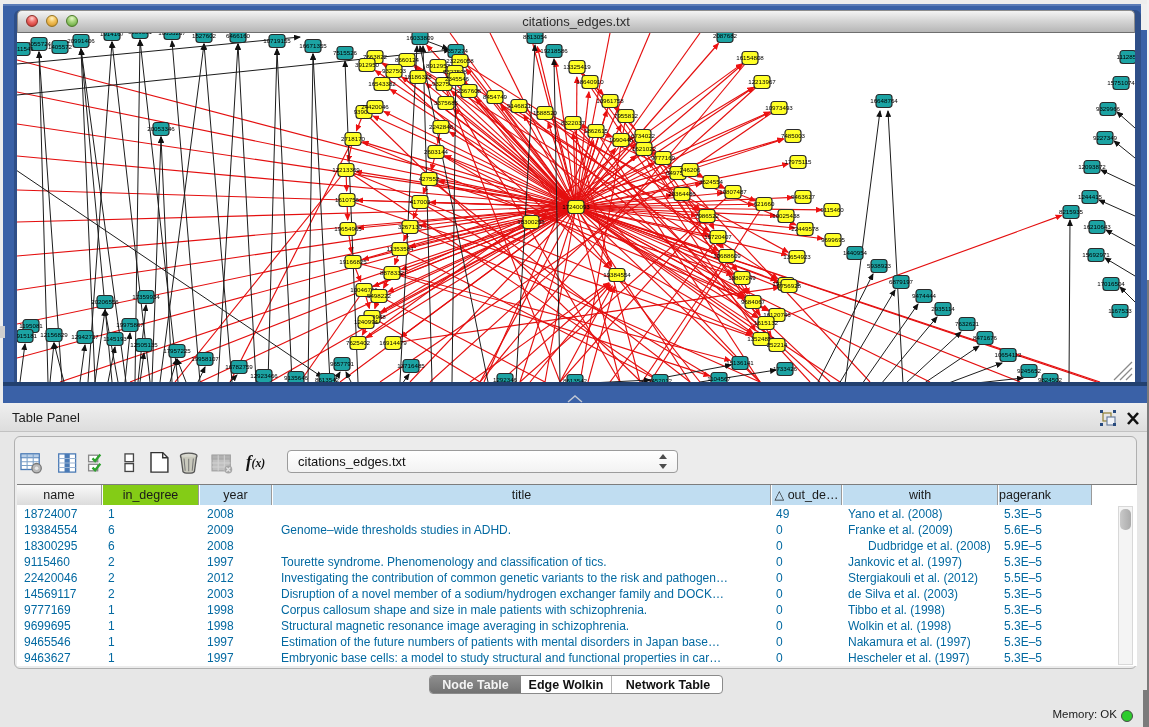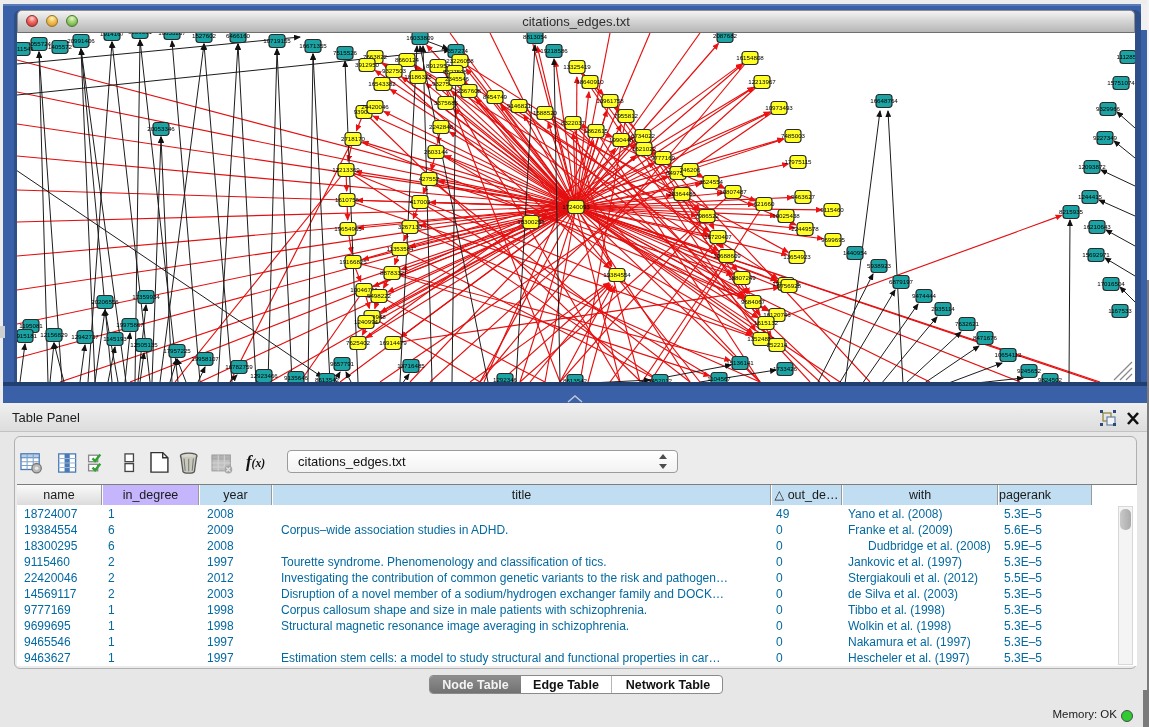--- a/index.html
+++ b/index.html
@@ -952,38 +952,38 @@
   </svg>
 <div class="abs" style="left:287px;top:450px;width:391px;height:23px;background:linear-gradient(#ffffff,#f2f2f2);border:1px solid #9b9b9b;border-radius:4px;font-size:13px;line-height:21px;color:#111;padding-left:10px">citations_edges.txt</div>
 <svg class="abs" style="left:655px;top:453px" width="16" height="17">
     <path d="M8,1 L12,6 L4,6 z" fill="#4d4d4d"></path>
     <path d="M8,16 L12,11 L4,11 z" fill="#4d4d4d"></path>
   </svg>
 
 <div class="abs" style="left:17px;top:484px;width:1120px;height:182px;background:#fff;border-top:1px solid #7d7d7d"></div>
 <div class="abs" style="left:0px;top:485px;width:1137px;height:20px">
     <div style="position:absolute;left:17px;top:0;width:85px;height:20px;background:linear-gradient(#fafafa,#dcdcdc);border-right:1px solid #9a9a9a;text-align:center;line-height:20px;font-size:12.5px;color:#1a1a1a">name</div>
-    <div style="position:absolute;left:103px;top:0;width:96px;height:20px;background:#c4b5fd;border-right:1px solid #9a9a9a;text-align:center;line-height:20px;font-size:12.5px;color:#1a1a1a">in_degree</div>
+    <div style="position:absolute;left:103px;top:0;width:96px;height:20px;background:#84cc16;border-right:1px solid #9a9a9a;text-align:center;line-height:20px;font-size:12.5px;color:#1a1a1a">in_degree</div>
     <div style="position:absolute;left:200px;top:0;width:72px;height:20px;background:#c0ddf1;border-right:1px solid #9a9a9a;text-align:center;line-height:20px;font-size:12.5px;color:#1a1a1a">year</div>
     <div style="position:absolute;left:273px;top:0;width:498px;height:20px;background:#c0ddf1;border-right:1px solid #9a9a9a;text-align:center;line-height:20px;font-size:12.5px;color:#1a1a1a">title</div>
     <div style="position:absolute;left:772px;top:0;width:70px;height:20px;background:#c0ddf1;border-right:1px solid #9a9a9a;text-align:center;line-height:20px;font-size:12.5px;color:#1a1a1a">△ out_de…</div>
     <div style="position:absolute;left:843px;top:0;width:155px;height:20px;background:#c0ddf1;border-right:1px solid #9a9a9a;text-align:center;line-height:20px;font-size:12.5px;color:#1a1a1a">with</div>
     <div style="position:absolute;left:999px;top:0;width:93px;height:20px;background:#c0ddf1;border-right:1px solid #9a9a9a;text-align:left;line-height:20px;font-size:12.5px;color:#1a1a1a">pagerank</div>
   </div>
 <div class="abs" style="left:0px;top:507px;width:1137px;height:160px;font-size:12px;color:#0369a1;line-height:15px">
     <span style="position:absolute;left:24px;top:0px;width:78px;white-space:nowrap;overflow:hidden">18724007</span>
     <span style="position:absolute;left:108px;top:0px;width:89px;white-space:nowrap;overflow:hidden">1</span>
     <span style="position:absolute;left:207px;top:0px;width:65px;white-space:nowrap;overflow:hidden">2008</span>
     <span style="position:absolute;left:776px;top:0px;width:63px;white-space:nowrap;overflow:hidden">49</span>
     <span style="position:absolute;left:848px;top:0px;width:148px;white-space:nowrap;overflow:hidden">Yano et al. (2008)</span>
     <span style="position:absolute;left:1004px;top:0px;width:86px;white-space:nowrap;overflow:hidden">5.3E–5</span>
     <span style="position:absolute;left:24px;top:16px;width:78px;white-space:nowrap;overflow:hidden">19384554</span>
     <span style="position:absolute;left:108px;top:16px;width:89px;white-space:nowrap;overflow:hidden">6</span>
     <span style="position:absolute;left:207px;top:16px;width:65px;white-space:nowrap;overflow:hidden">2009</span>
-    <span style="position:absolute;left:281px;top:16px;width:491px;white-space:nowrap;overflow:hidden">Corpus–wide association studies in ADHD.</span>
+    <span style="position:absolute;left:281px;top:16px;width:491px;white-space:nowrap;overflow:hidden">Genome–wide thresholds studies in ADHD.</span>
     <span style="position:absolute;left:776px;top:16px;width:63px;white-space:nowrap;overflow:hidden">0</span>
     <span style="position:absolute;left:848px;top:16px;width:148px;white-space:nowrap;overflow:hidden">Franke et al. (2009)</span>
     <span style="position:absolute;left:1004px;top:16px;width:86px;white-space:nowrap;overflow:hidden">5.6E–5</span>
     <span style="position:absolute;left:24px;top:32px;width:78px;white-space:nowrap;overflow:hidden">18300295</span>
     <span style="position:absolute;left:108px;top:32px;width:89px;white-space:nowrap;overflow:hidden">6</span>
     <span style="position:absolute;left:207px;top:32px;width:65px;white-space:nowrap;overflow:hidden">2008</span>
     <span style="position:absolute;left:776px;top:32px;width:63px;white-space:nowrap;overflow:hidden">0</span>
     <span style="position:absolute;left:868px;top:32px;width:148px;white-space:nowrap;overflow:hidden">Dudbridge et al. (2008)</span>
     <span style="position:absolute;left:1004px;top:32px;width:86px;white-space:nowrap;overflow:hidden">5.9E–5</span>
     <span style="position:absolute;left:24px;top:48px;width:78px;white-space:nowrap;overflow:hidden">9115460</span>
@@ -1017,34 +1017,35 @@
     <span style="position:absolute;left:24px;top:112px;width:78px;white-space:nowrap;overflow:hidden">9699695</span>
     <span style="position:absolute;left:108px;top:112px;width:89px;white-space:nowrap;overflow:hidden">1</span>
     <span style="position:absolute;left:207px;top:112px;width:65px;white-space:nowrap;overflow:hidden">1998</span>
     <span style="position:absolute;left:281px;top:112px;width:491px;white-space:nowrap;overflow:hidden">Structural magnetic resonance image averaging in schizophrenia.</span>
     <span style="position:absolute;left:776px;top:112px;width:63px;white-space:nowrap;overflow:hidden">0</span>
     <span style="position:absolute;left:848px;top:112px;width:148px;white-space:nowrap;overflow:hidden">Wolkin et al. (1998)</span>
     <span style="position:absolute;left:1004px;top:112px;width:86px;white-space:nowrap;overflow:hidden">5.3E–5</span>
     <span style="position:absolute;left:24px;top:128px;width:78px;white-space:nowrap;overflow:hidden">9465546</span>
     <span style="position:absolute;left:108px;top:128px;width:89px;white-space:nowrap;overflow:hidden">1</span>
     <span style="position:absolute;left:207px;top:128px;width:65px;white-space:nowrap;overflow:hidden">1997</span>
+    <span style="position:absolute;left:281px;top:128px;width:491px;white-space:nowrap;overflow:hidden">Estimation of the future numbers of patients with mental disorders in Japan base…</span>
     <span style="position:absolute;left:776px;top:128px;width:63px;white-space:nowrap;overflow:hidden">0</span>
     <span style="position:absolute;left:848px;top:128px;width:148px;white-space:nowrap;overflow:hidden">Nakamura et al. (1997)</span>
     <span style="position:absolute;left:1004px;top:128px;width:86px;white-space:nowrap;overflow:hidden">5.3E–5</span>
     <span style="position:absolute;left:24px;top:144px;width:78px;white-space:nowrap;overflow:hidden">9463627</span>
     <span style="position:absolute;left:108px;top:144px;width:89px;white-space:nowrap;overflow:hidden">1</span>
     <span style="position:absolute;left:207px;top:144px;width:65px;white-space:nowrap;overflow:hidden">1997</span>
-    <span style="position:absolute;left:281px;top:144px;width:491px;white-space:nowrap;overflow:hidden">Estimation stem cells: a model to study structural and functional properties in car…</span>
+    <span style="position:absolute;left:281px;top:144px;width:491px;white-space:nowrap;overflow:hidden">Embryonic base cells: a model to study structural and functional properties in car…</span>
     <span style="position:absolute;left:776px;top:144px;width:63px;white-space:nowrap;overflow:hidden">0</span>
     <span style="position:absolute;left:848px;top:144px;width:148px;white-space:nowrap;overflow:hidden">Hescheler et al. (1997)</span>
     <span style="position:absolute;left:1004px;top:144px;width:86px;white-space:nowrap;overflow:hidden">5.3E–5</span>
   </div>
 
 <div class="abs" style="left:1118px;top:506px;width:15px;height:159px;background:#f4f4f4;border:1px solid #d8d8d8"></div>
 <div class="abs" style="left:1120px;top:509px;width:11px;height:21px;background:linear-gradient(90deg,#c9c9c9,#ababab);border-radius:5px"></div>
 
 <div class="abs" style="left:429px;top:675px;width:294px;height:19px;border:1px solid #8a8a8a;border-radius:4px;overflow:hidden;background:#fff">
 <div class="abs" style="left:0;top:0;width:91px;height:19px;background:linear-gradient(#8e8e8e,#6e6e6e);color:#f4f4f4;text-align:center;font-size:12.5px;font-weight:bold;line-height:19px">Node Table</div>
-<div class="abs" style="left:91px;top:0;width:91px;height:19px;border-right:1px solid #b5b5b5;color:#111;text-align:center;font-size:12.5px;font-weight:bold;line-height:19px">Edge Table</div>
+<div class="abs" style="left:91px;top:0;width:91px;height:19px;border-right:1px solid #b5b5b5;color:#111;text-align:center;font-size:12.5px;font-weight:bold;line-height:19px">Edge Wolkin</div>
 <div class="abs" style="left:182px;top:0;width:112px;height:19px;color:#111;text-align:center;font-size:12.5px;font-weight:bold;line-height:19px">Network Table</div>
 </div>
 
 <div class="abs" style="left:1000px;top:708px;width:117px;text-align:right;font-size:11.5px;color:#1a1a1a">Memory: OK</div>
 <div class="abs" style="left:1121px;top:710px;width:12px;height:12px;border-radius:50%;background:#2ecc2e;border:1px solid #4a4a4a"></div>
 </body></html>

